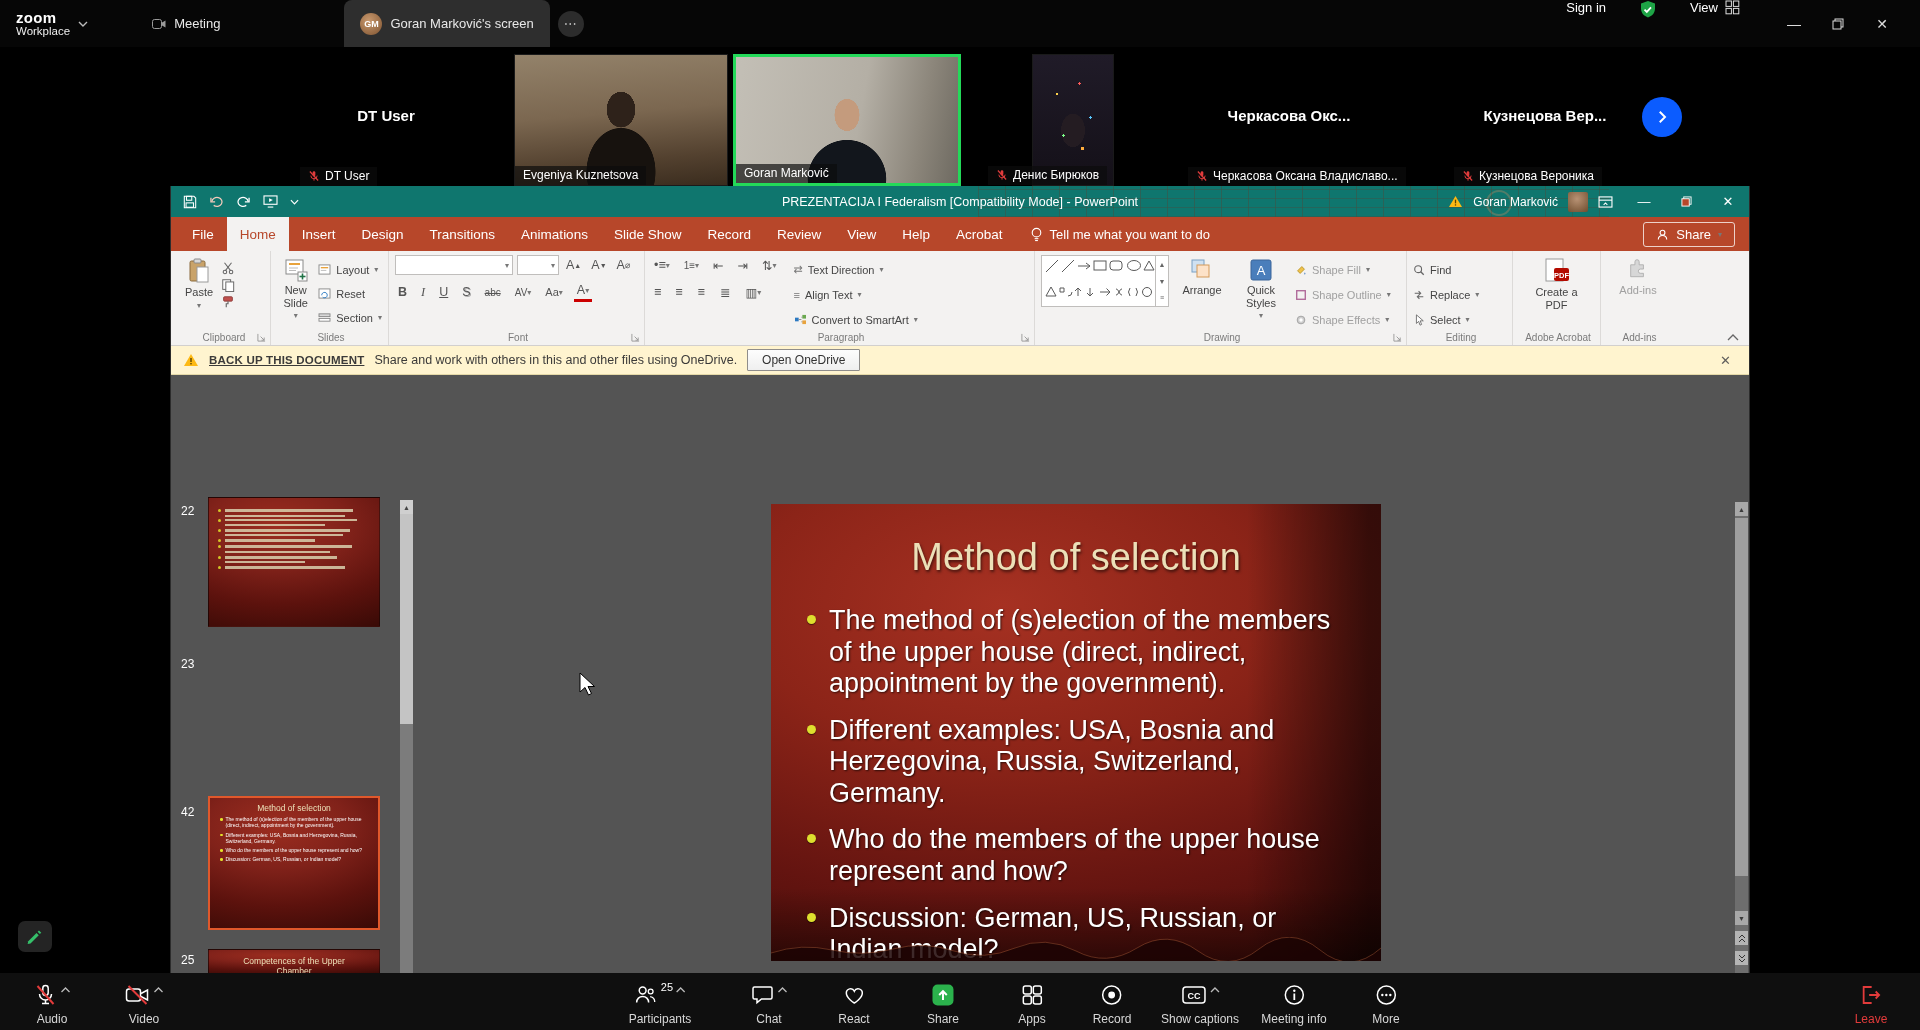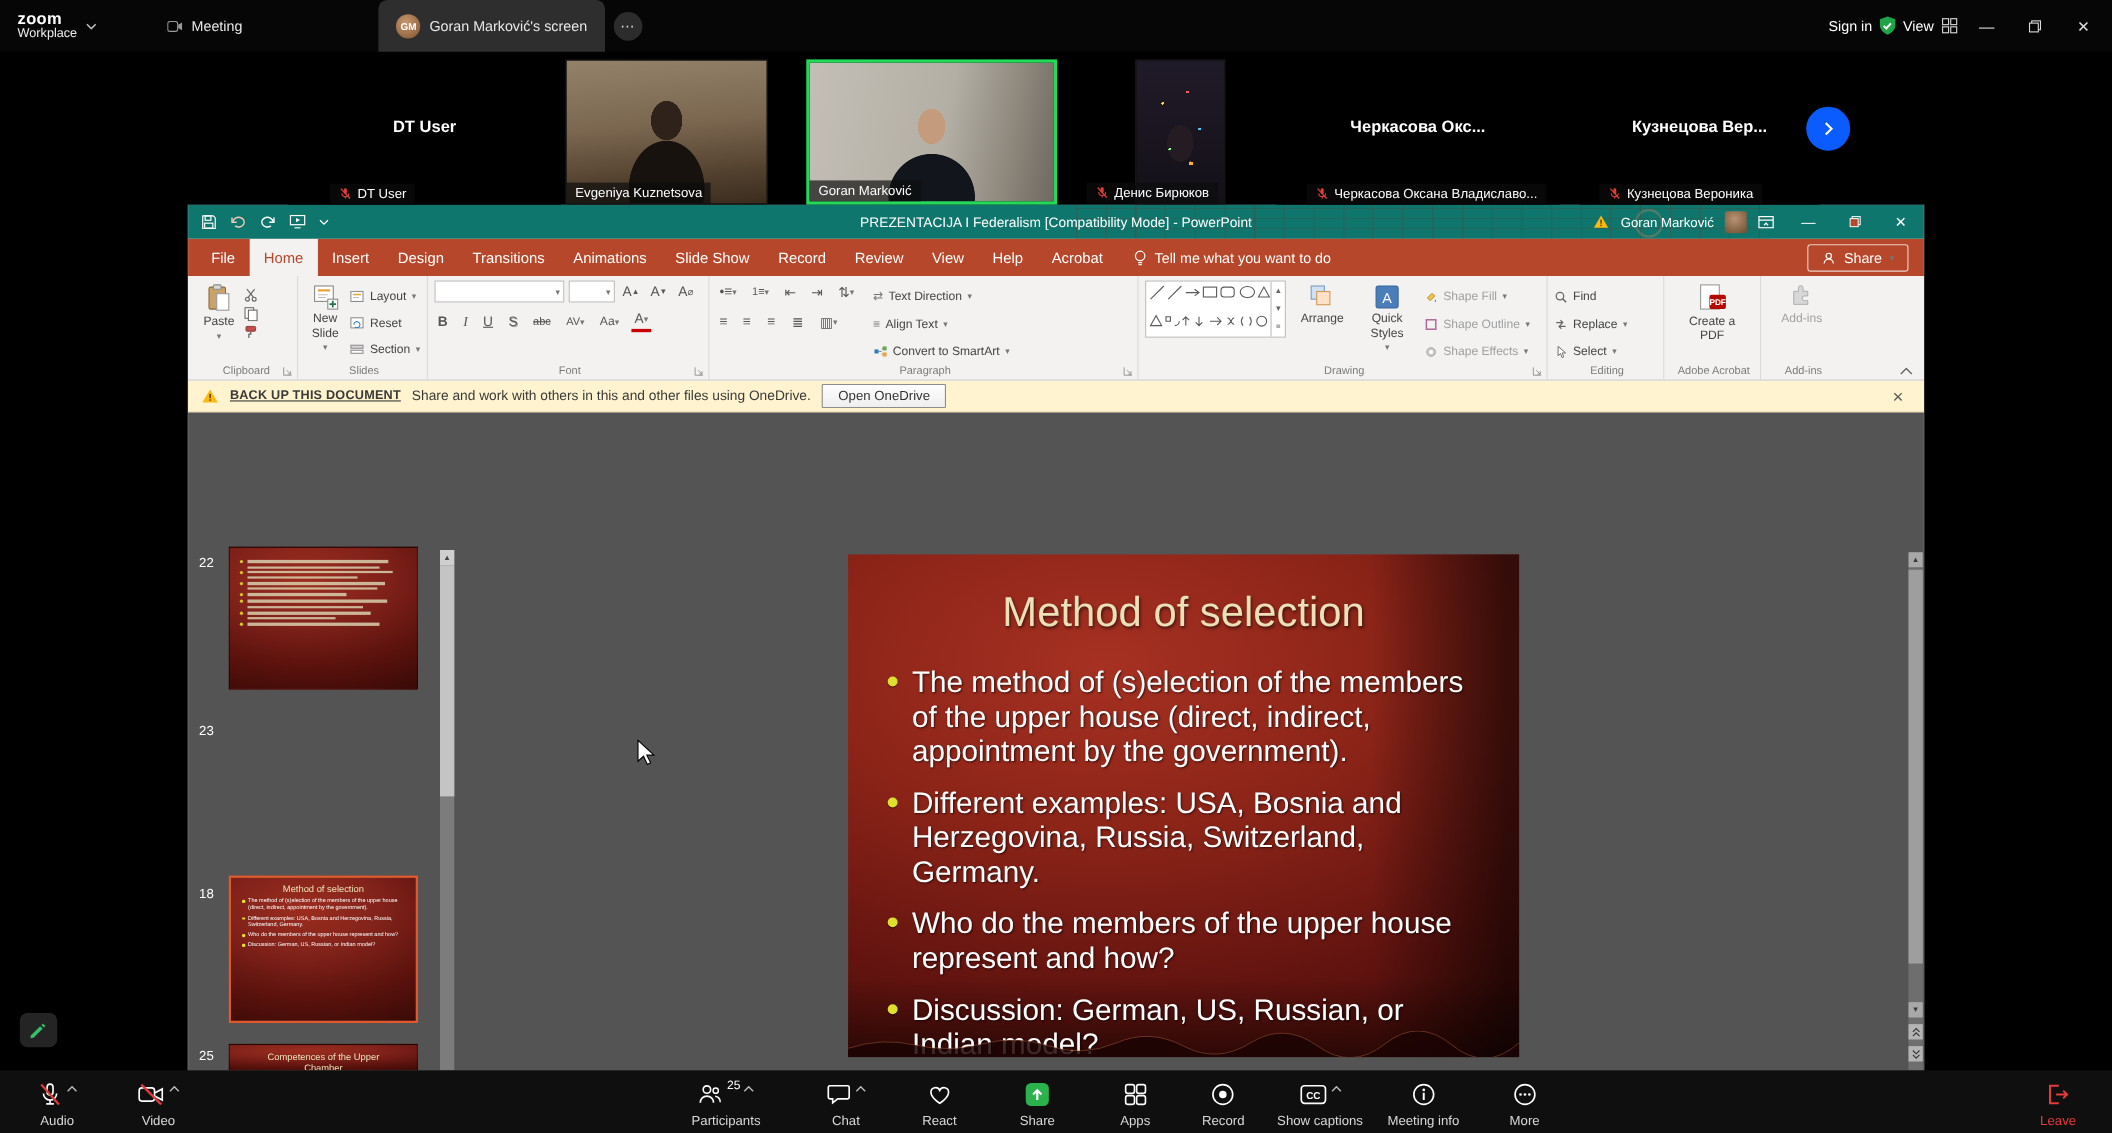--- a/index.html
+++ b/index.html
@@ -15,21 +15,21 @@
   .zlogo-top { font-weight:bold; font-size:15px; letter-spacing:.3px; }
   .zlogo-bot { font-size:11.5px; color:#eee; }
   .chev-down { width:10px; height:6px; }
   .ttab { height:47px; display:flex; align-items:center; gap:8px; padding:0 16px; font-size:13px; color:#e8e8e8; cursor:default; }
   .ttab.meeting { margin-left:34px; }
   .ttab.active { background:#2e2e2e; border-radius:8px 8px 0 0; }
   .tab-avatar { width:22px; height:22px; border-radius:50%; background:radial-gradient(circle at 40% 35%, #c9996e, #7e5330);
     display:flex; align-items:center; justify-content:center; font-size:9px; font-weight:bold; color:#fff; }
   .more-tabs { width:26px; height:26px; border-radius:50%; background:#2c2c2c; color:#ddd; margin-left:8px;
     display:flex; align-items:center; justify-content:center; font-size:13px; letter-spacing:1px; }
-  .topbar-right { margin-left:auto; display:flex; align-items:center; gap:4px; padding-right:4px; font-size:13px; }
+  .topbar-right { margin-left:auto; display:flex; align-items:flex-start; gap:32px; padding-right:16px; font-size:13px; }
   .win-ctl { width:44px; height:47px; display:flex; align-items:center; justify-content:center; color:#dcdcdc; font-size:14px; }
   .viewbtn { display:flex; align-items:center; gap:7px; }
 
   
   .vstrip { position:absolute; top:47px; left:0; width:1920px; height:139px; background:#000; z-index:30; }
   .vtile { position:absolute; top:7px; height:132px; background:#000; }
   .vtile.video { border:1px solid #1a1a1a; }
   .vtile.speaking { border:3px solid #23d959; }
   .vname { position:absolute; top:40%; left:0; width:100%; text-align:center; font-weight:bold; font-size:15px; color:#fff; }
   .vlabel { position:absolute; left:0; bottom:0; background:rgba(12,12,12,.68); color:#fff; font-size:12px;
@@ -224,21 +224,21 @@
       <svg width="12" height="12" viewBox="0 0 16 16">
         <rect x="6.2" y="1.5" width="3.6" height="7" rx="1.8" fill="#e03c3c"></rect>
         <path d="M3.8 7.5a4.2 4.2 0 0 0 8.4 0" stroke="#e03c3c" fill="none" stroke-width="1.3"></path>
         <line x1="8" y1="11.8" x2="8" y2="14.2" stroke="#e03c3c" stroke-width="1.3"></line>
         <line x1="2.5" y1="2" x2="13.5" y2="14" stroke="#e03c3c" stroke-width="1.6"></line>
       </svg>
       <span>DT User</span>
     </div>
   </div>
 
-  <div class="vtile video bg-evgeniya" style="left:514px; width:184px;">
+  <div class="vtile video bg-evgeniya" style="left:514px; width:214px;">
     <div class="vlabel">
       <span>Evgeniya Kuznetsova</span>
     </div>
   </div>
 
   <div class="vtile video speaking bg-goran" style="left:733px; width:228px;">
     <div class="vlabel">
       <span>Goran Marković</span>
     </div>
   </div>
@@ -687,21 +687,21 @@
         <div class="tline" style="width:127px;"></div>
           <div class="tline small nodot" style="width:105px;"></div>
         <div class="tline" style="width:112px;"></div>
           <div class="tline small nodot" style="width:80px;"></div>
         <div class="tline" style="width:120px;"></div>
       </div>
     </div>
 
     <div class="snum" style="top:282px;">23</div>
 
-    <div class="snum" style="top:430px;">18</div>
+    <div class="snum" style="top:430px;">42</div>
     <div class="thumb sel" style="top:421px; height:134px;">
       <div class="t24-title">Method of selection</div>
       <div class="t24-b">
           <span class="d"></span>
           <span>The method of (s)election of the members of the upper house (direct, indirect, appointment by the government).</span>
         </div>
       <div class="t24-b">
           <span class="d"></span>
           <span>Different examples: USA, Bosnia and Herzegovina, Russia, Switzerland, Germany.</span>
         </div>

